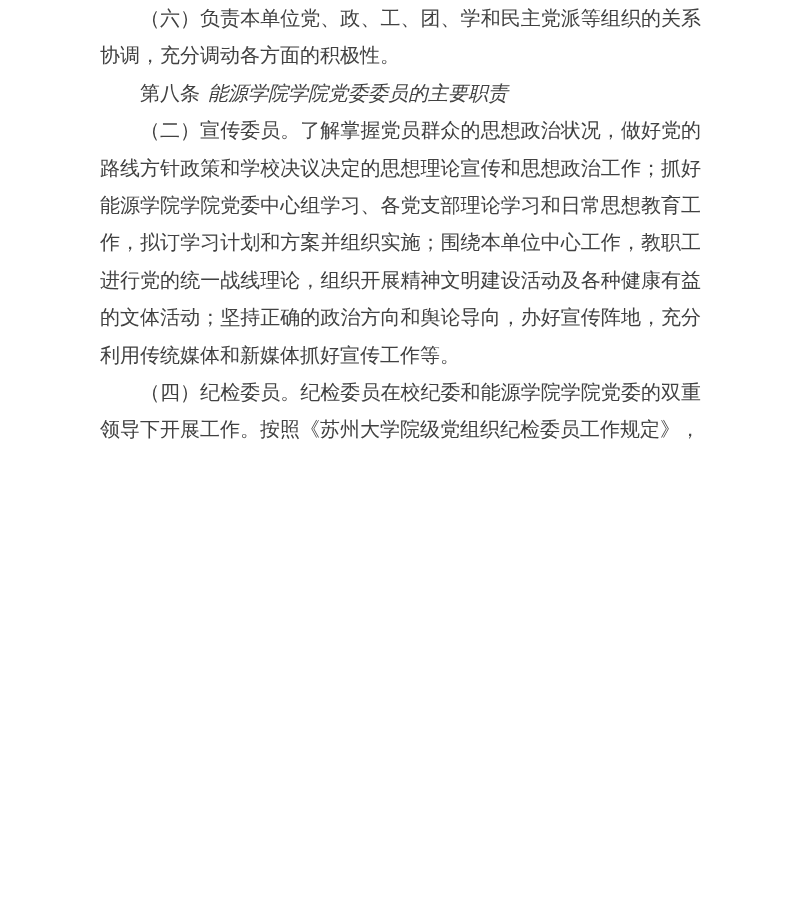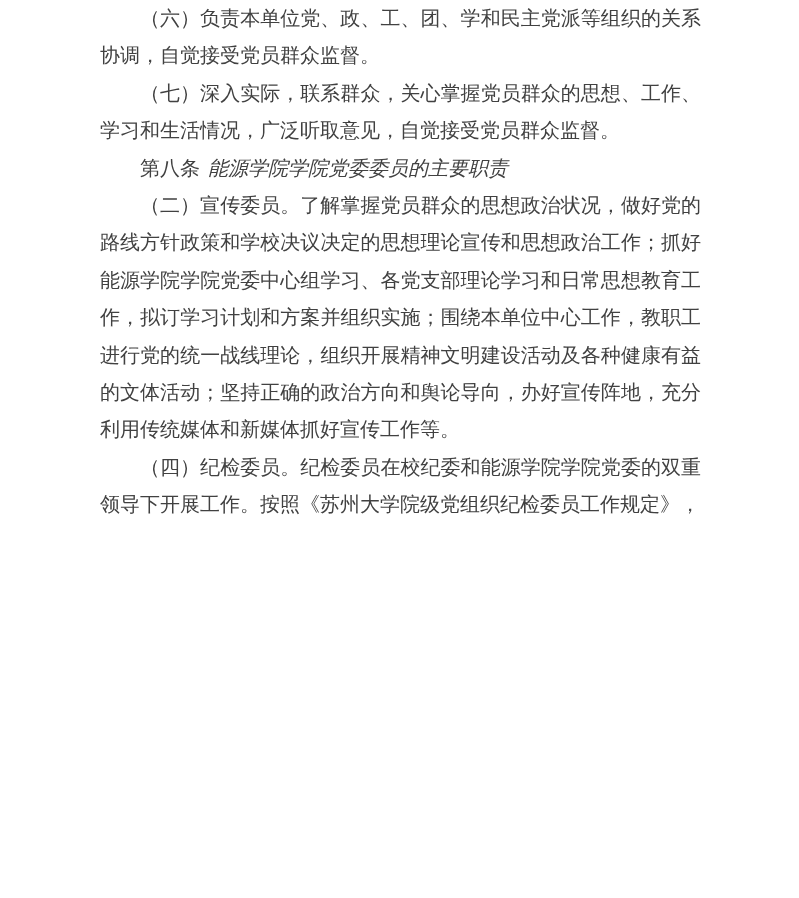--- a/index.html
+++ b/index.html
@@ -46,23 +46,22 @@
     margin-left: 0.4em;
     font-style: italic;
   }
 </style>
 </head>
 <body>
 
 <div class="doc-page">
   <div class="text-block">
 
-    <p class="para">（六）负责本单位党、政、工、团、学和民主党派等组织的关系协调，自觉接受党员群众监督。</p>
+    <p class="para">（六）负责本单位党、政、工、团、学和民主党派等组织的关系协调，充分调动各方面的积极性。</p>
 
-    <p class="para">（七）深入实际，联系群众，关心掌握党员群众的思想、工作、学习和生活情况，广泛听取意见，自觉接受党员群众监督。</p>
 
     <p class="article-heading">
       <span class="article-label">第八条</span><span class="article-title">能源学院学院党委委员的主要职责</span>
     </p>
 
 
     <p class="para">（二）宣传委员。了解掌握党员群众的思想政治状况，做好党的路线方针政策和学校决议决定的思想理论宣传和思想政治工作；抓好能源学院学院党委中心组学习、各党支部理论学习和日常思想教育工作，拟订学习计划和方案并组织实施；围绕本单位中心工作，教职工进行党的统一战线理论，组织开展精神文明建设活动及各种健康有益的文体活动；坚持正确的政治方向和舆论导向，办好宣传阵地，充分利用传统媒体和新媒体抓好宣传工作等。</p>
 
 
     <p class="para">（四）纪检委员。纪检委员在校纪委和能源学院学院党委的双重领导下开展工作。按照《苏州大学院级党组织纪检委员工作规定》，</p>

